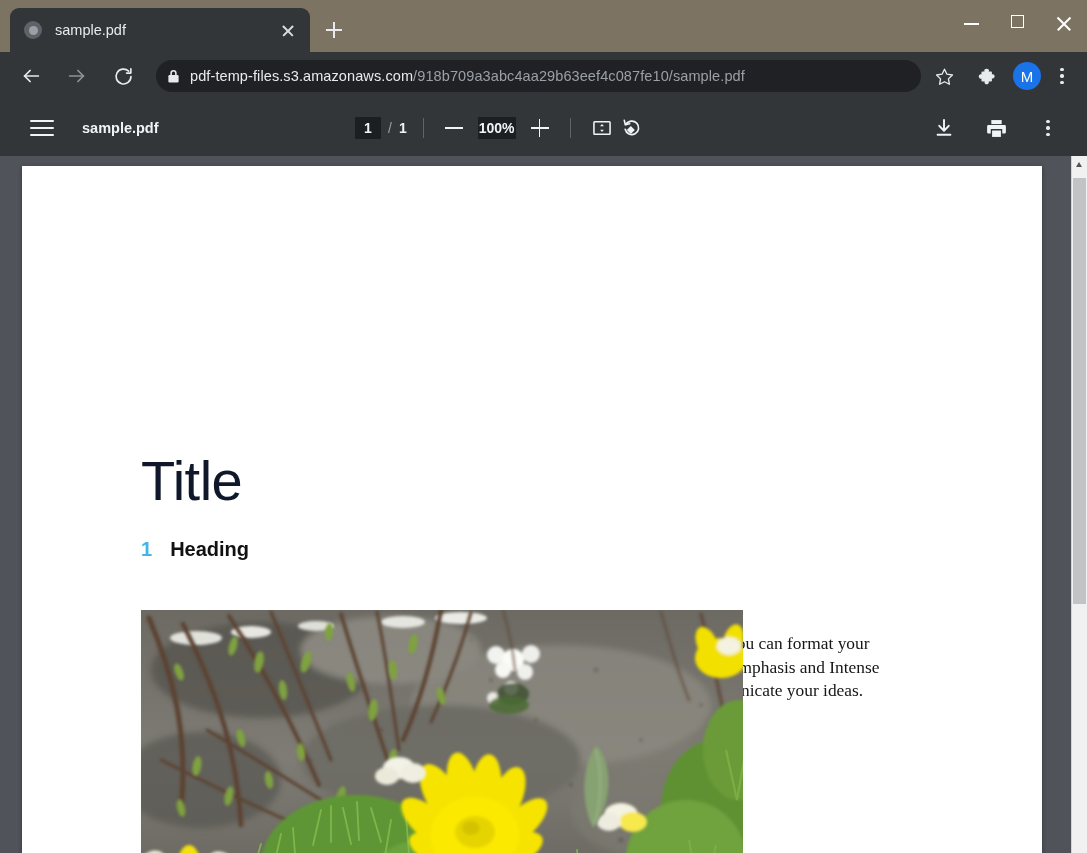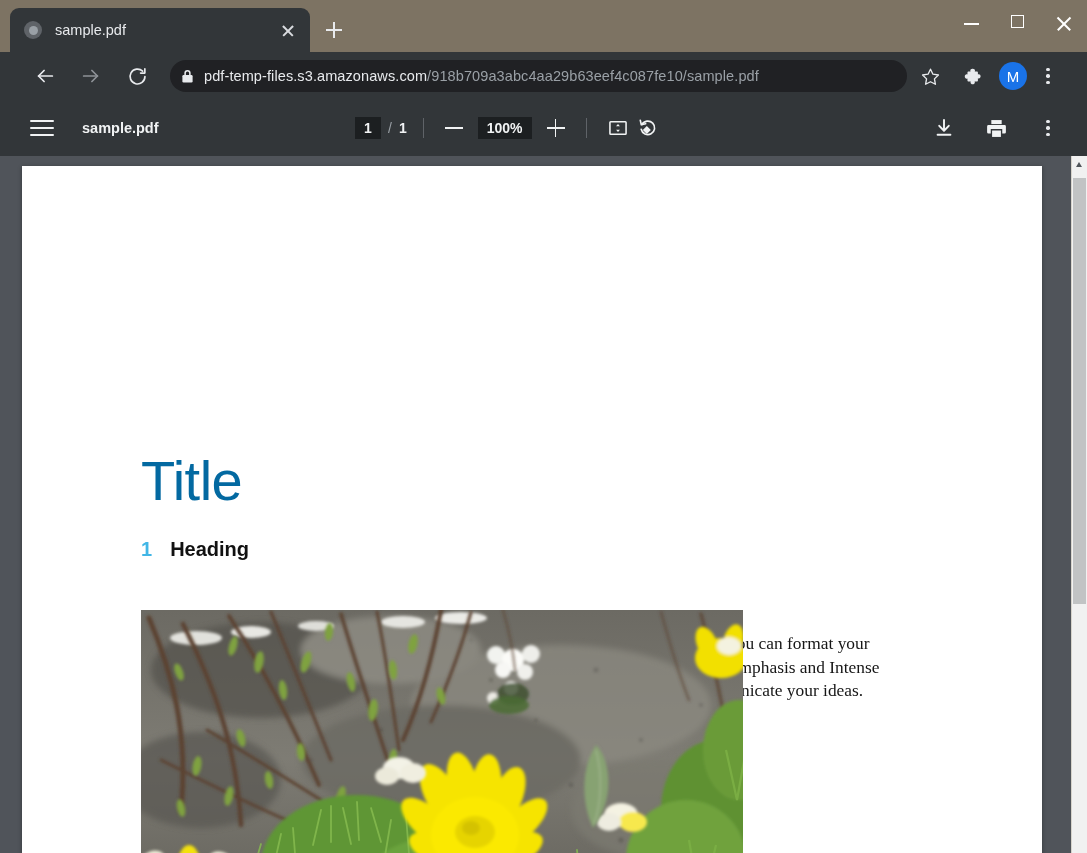--- a/index.html
+++ b/index.html
@@ -136,21 +136,21 @@
   }
   .win-close::before { transform: rotate(45deg); }
   .win-close::after  { transform: rotate(-45deg); }
 
   
   .toolbar {
     height: 48px;
     background: #323639;
     display: flex;
     align-items: center;
-    padding: 0 22px;
+    padding: 0 8px;
     box-sizing: border-box;
   }
   .nav-btn {
     width: 36px; height: 36px;
     margin: 0 5px;
     position: relative;
     flex: 0 0 auto;
     cursor: pointer;
     display: flex;
     align-items: center;
@@ -324,21 +324,21 @@
   .zoom-in::before { left: 5px; top: 13.2px; width: 18px; height: 1.8px; }
   .zoom-in::after  { left: 13.1px; top: 5px; width: 1.8px; height: 18px; }
   .zoom-field {
     background: #1c1f21;
     color: #f1f3f4;
     font-size: 14px;
     font-weight: bold;
     height: 22px;
     line-height: 22px;
     text-align: center;
-    padding: 0 9px;
+    padding: 0 1px;
     margin: 0 10px;
     border: none;
     box-sizing: border-box;
     cursor: text;
     font-family: "Liberation Sans", sans-serif;
   }
   .icon-btn {
     width: 30px; height: 30px;
     display: flex;
     align-items: center;
@@ -370,21 +370,21 @@
     height: 690px;
     background: #ffffff;
     box-shadow: 0 1px 4px rgba(0,0,0,0.35);
     overflow: hidden;
   }
   .doc-title {
     position: absolute;
     left: 119px;
     top: 282px;
     font-size: 56px;
-    color: #0369a1;
+    color: #0f172a;
     font-family: "Liberation Sans", sans-serif;
     font-weight: normal;
     letter-spacing: -0.5px;
   }
   .doc-heading {
     position: absolute;
     left: 119px;
     top: 372px;
     font-size: 20px;
     font-weight: bold;

